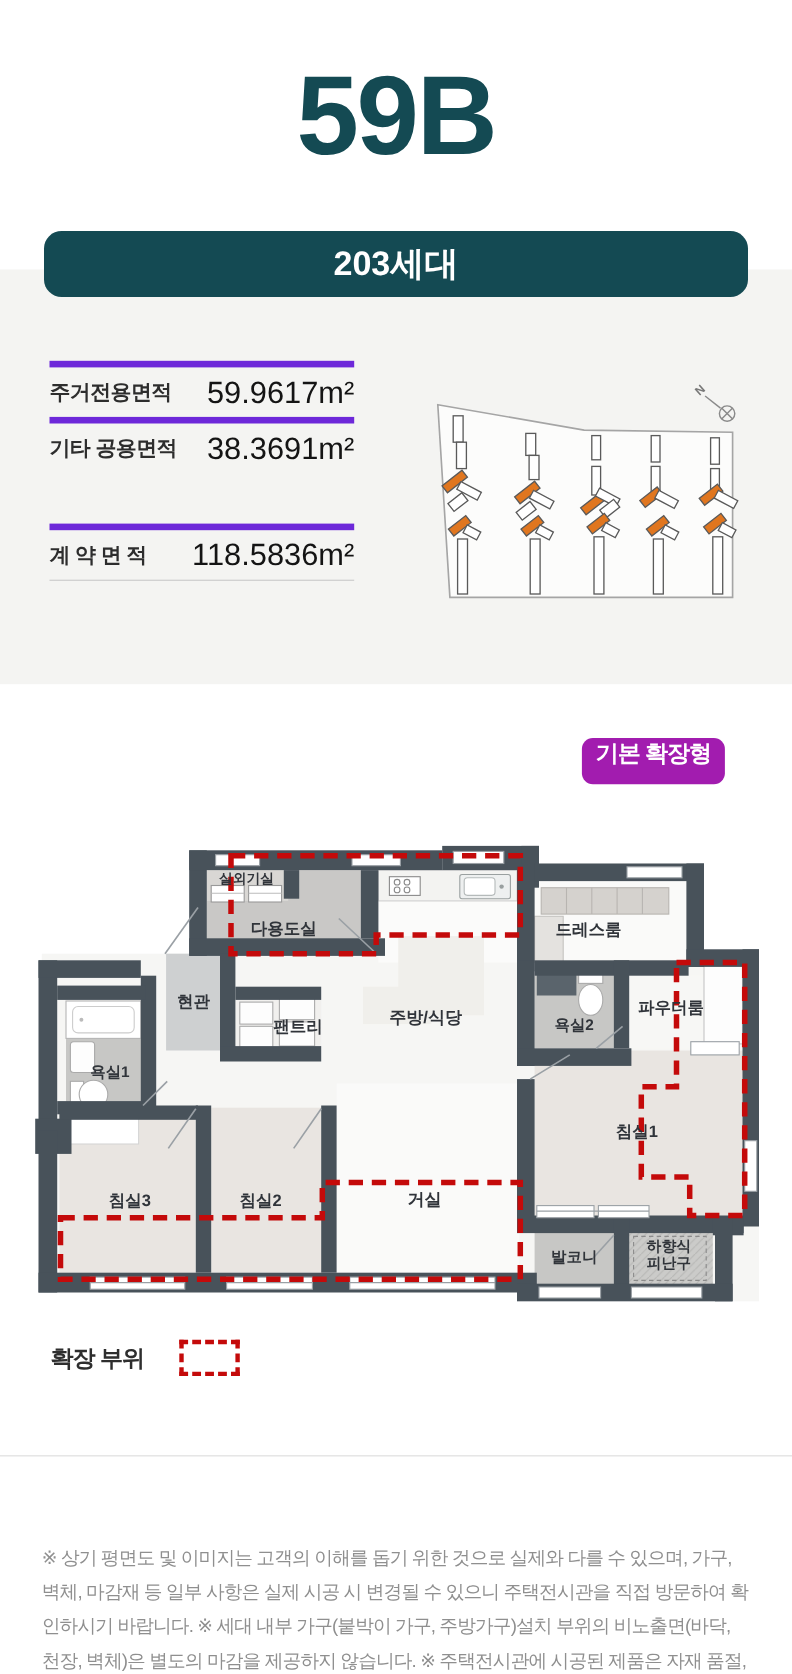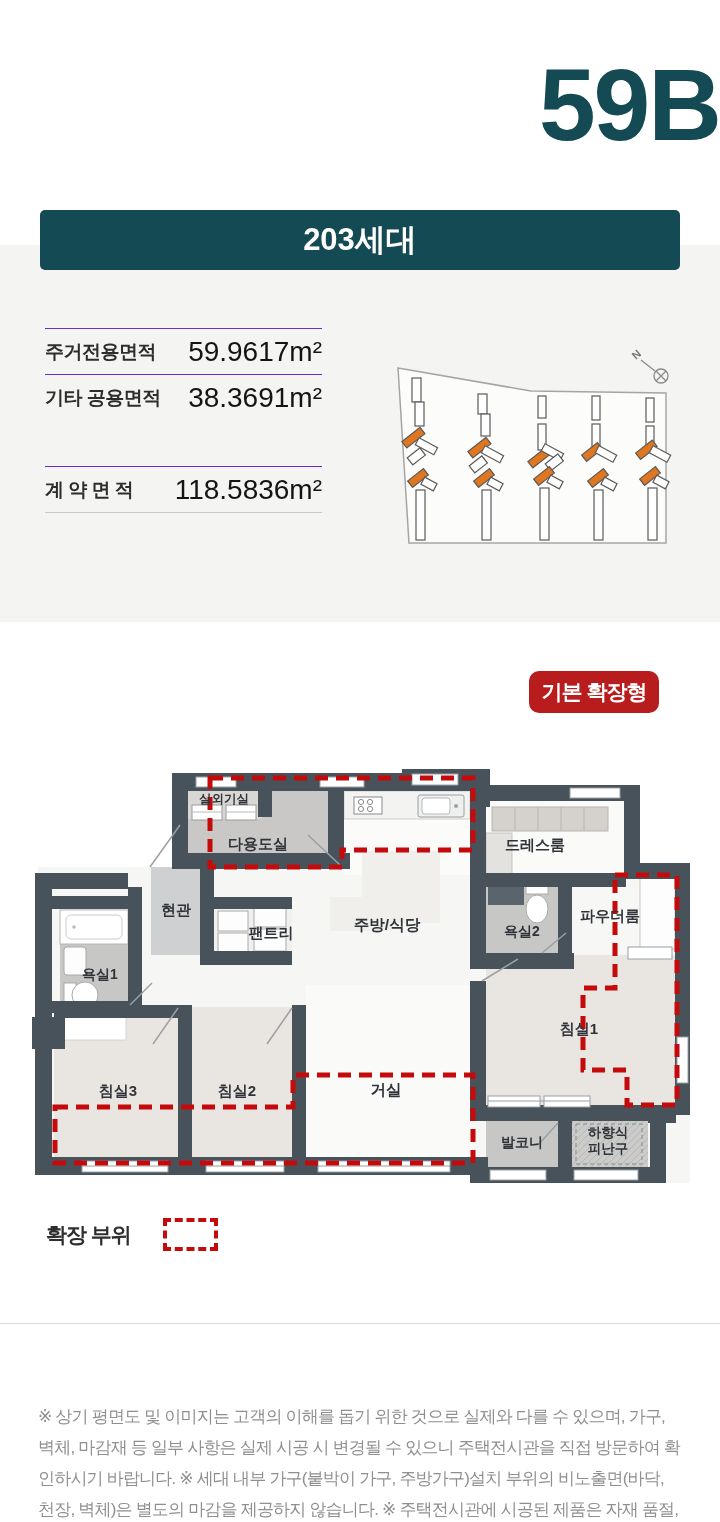--- a/index.html
+++ b/index.html
@@ -1,32 +1,32 @@
 <!DOCTYPE html>
 <html><head>
 <meta charset="utf-8">
 <style>
   html,body{margin:0;padding:0;background:#ffffff;}
   #page{position:relative;width:720px;height:1522px;background:#ffffff;overflow:hidden;
         font-family:"Liberation Sans","DejaVu Sans",sans-serif;}
   .gray-band{position:absolute;top:245px;left:0;width:720px;height:377px;background:#f4f4f2;}
-  .unit-title{position:absolute;top:52px;left:0;width:720px;text-align:right;
+  .unit-title{position:absolute;top:52px;left:0;width:720px;text-align:center;
       font-size:102px;font-weight:800;letter-spacing:-2px;color:#144a53;line-height:1.05;}
   .households-banner{position:absolute;top:210px;left:40px;width:640px;height:60px;
-      background:#144a53;border-radius:5px;color:#ffffff;display:flex;align-items:center;
+      background:#144a53;border-radius:16px;color:#ffffff;display:flex;align-items:center;
       justify-content:center;font-size:31px;font-weight:700;z-index:3;}
   .area-table{position:absolute;top:83px;left:45px;width:277px;}
   .area-row{display:flex;justify-content:space-between;align-items:center;height:45px;
-      border-top:1px solid #6d28d9;}
+      border-top:6px solid #6d28d9;}
   .area-row:last-child{border-bottom:1px solid #c9c9c9;margin-top:46px;}
   .area-label{font-size:19px;font-weight:700;color:#2d2d2d;letter-spacing:-0.5px;}
   .area-value{font-size:28px;font-weight:500;color:#141414;}
   .siteplan{position:absolute;top:93px;left:378px;width:305px;height:215px;}
-  .type-badge{position:absolute;top:671px;left:529px;width:130px;height:42px;background:#b91c1c;
-      border-radius:10px;color:#fff;display:flex;align-items:center;justify-content:center;
+  .type-badge{position:absolute;top:671px;left:529px;width:130px;height:42px;background:#a21caf;
+      border-radius:10px;color:#fff;display:flex;align-items:flex-start;justify-content:center;
       font-size:21px;font-weight:700;letter-spacing:-1px;}
   .floorplan{position:absolute;top:755px;left:30px;width:660px;height:430px;}
   .legend{position:absolute;top:1218px;left:46px;display:flex;align-items:center;gap:32px;}
   .legend-label{font-size:21px;font-weight:700;color:#2e2e2e;letter-spacing:-1px;}
   .legend-box{width:47px;height:25px;border:4px dashed #c40a0a;}
   .divider{position:absolute;top:1323px;left:0;width:720px;height:1px;background:#dcdcdc;}
   .footer-note{position:absolute;top:1384px;left:38px;width:645px;font-size:17px;line-height:31px;
       color:#8f8f8f;letter-spacing:-0.8px;}
   .fp-label{font-weight:700;fill:#30343a;}
   svg text{font-family:"Liberation Sans","DejaVu Sans",sans-serif;}

